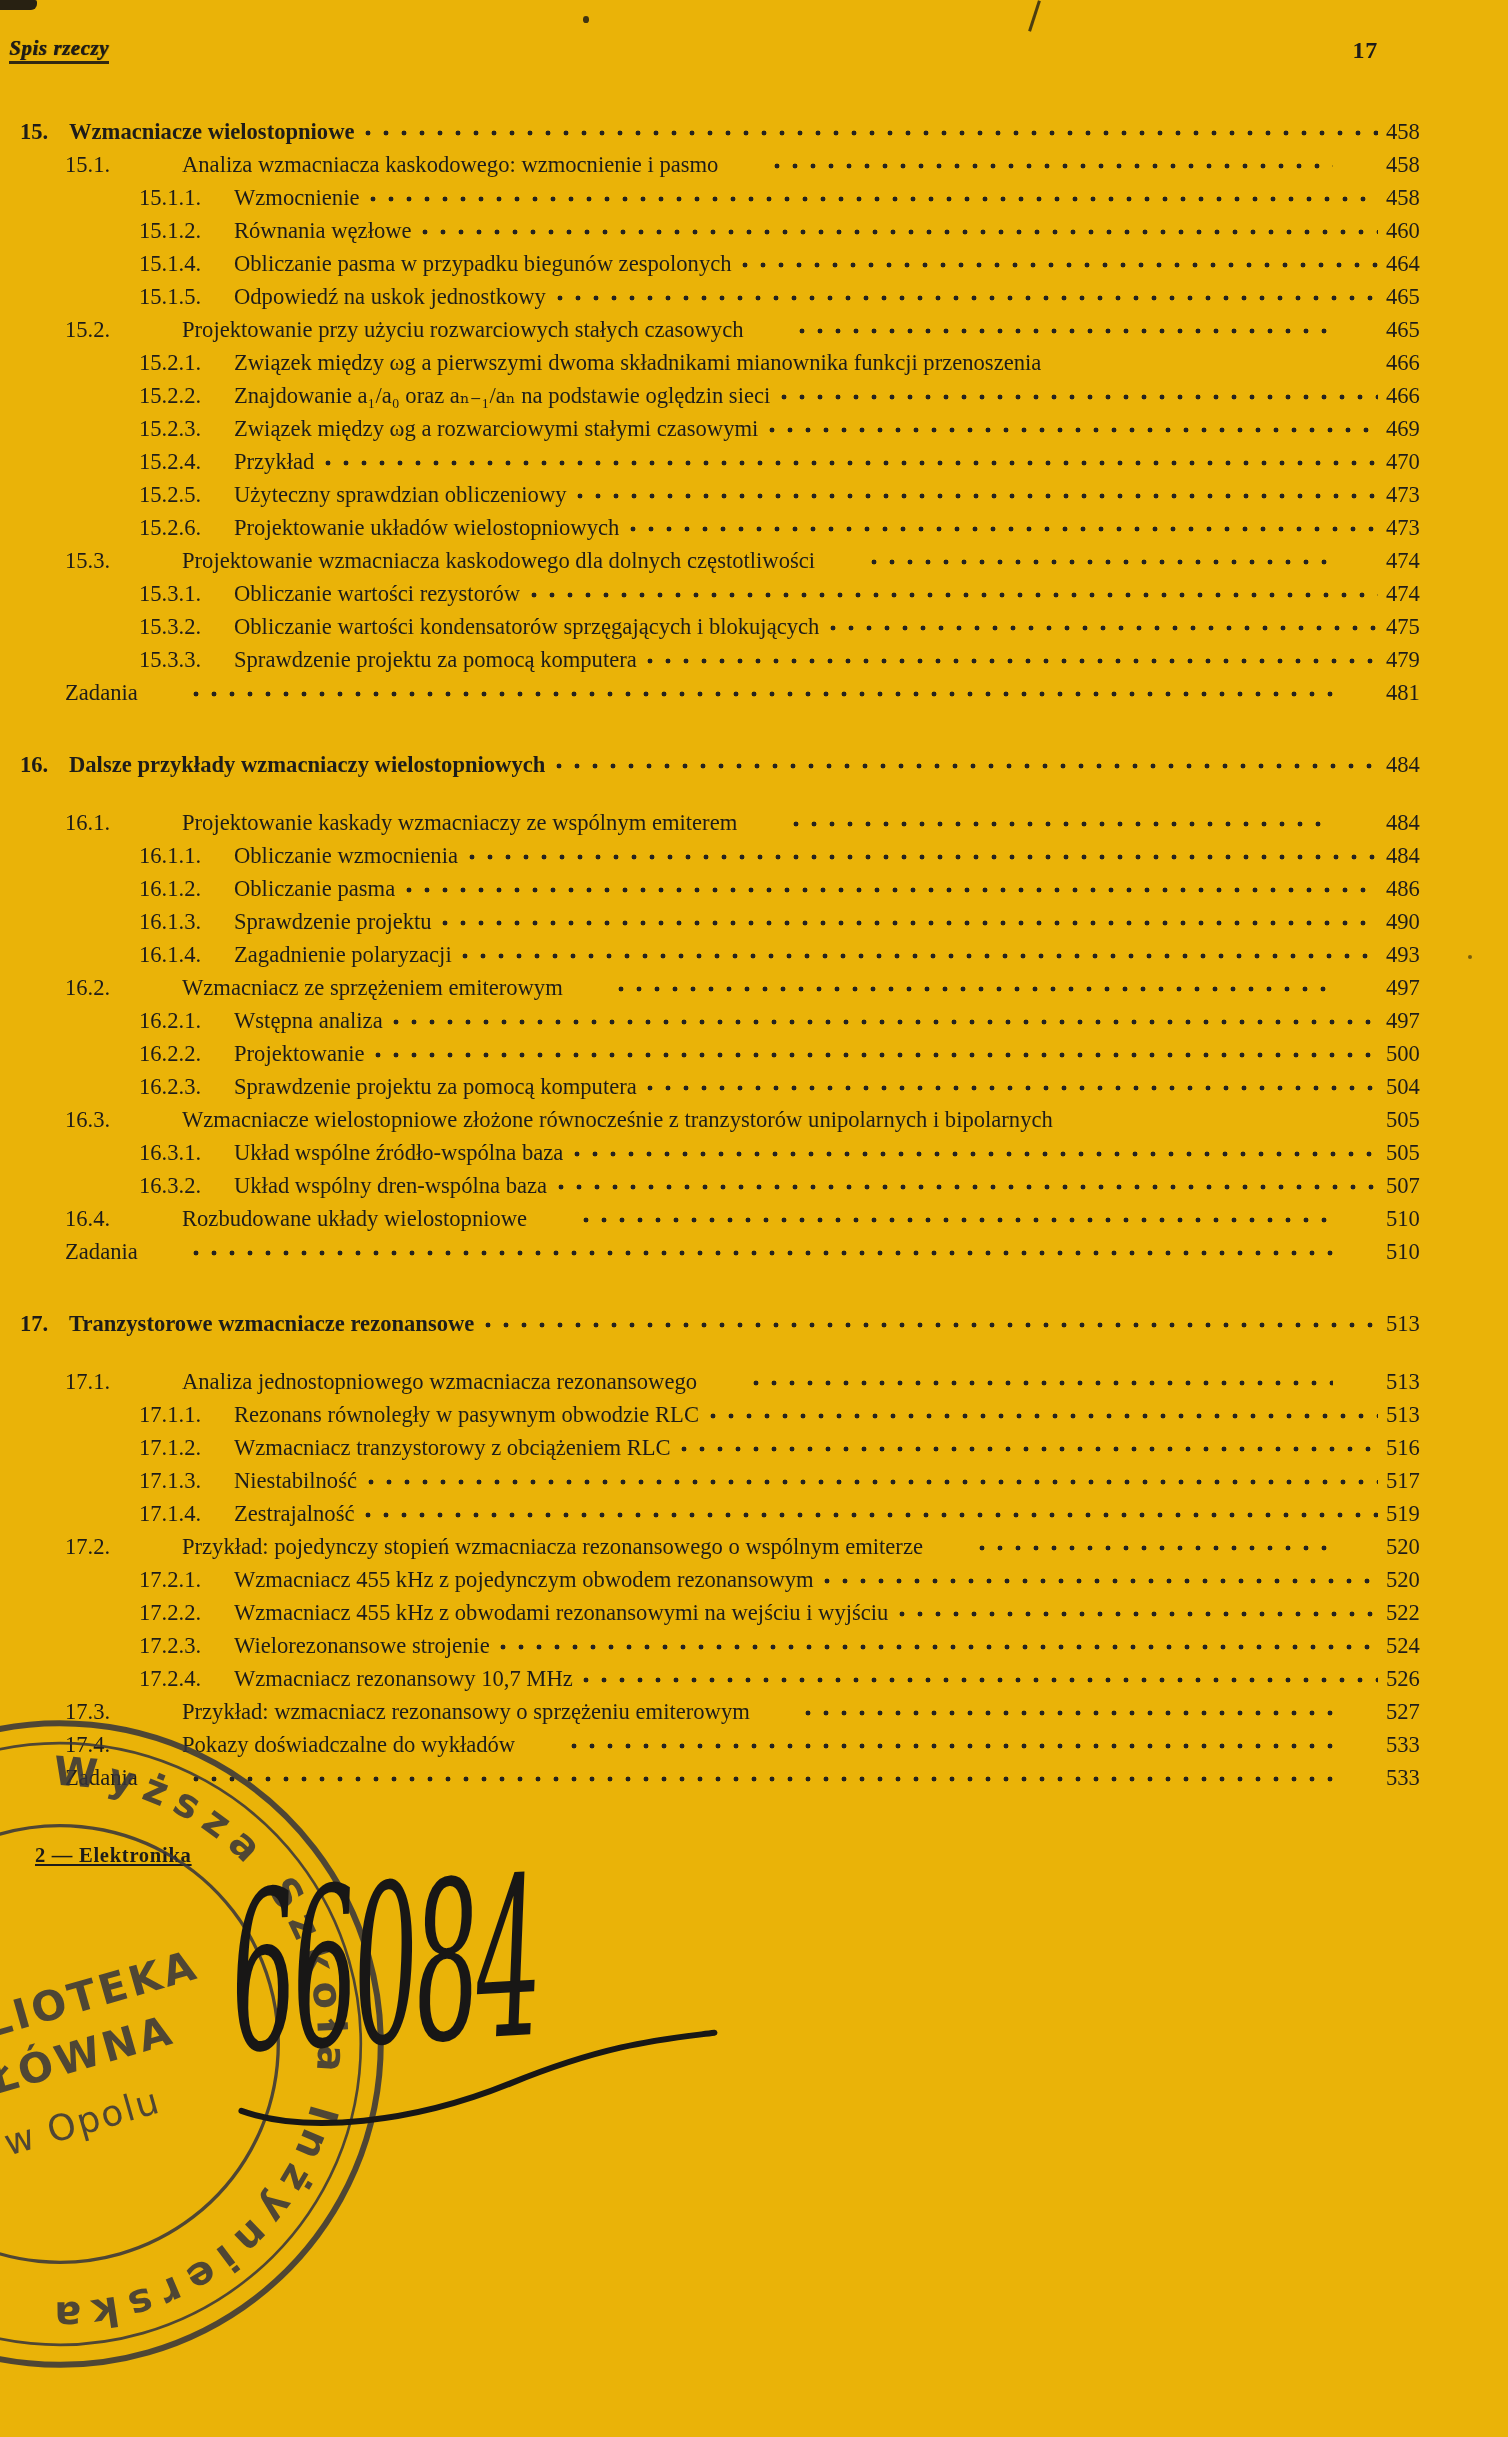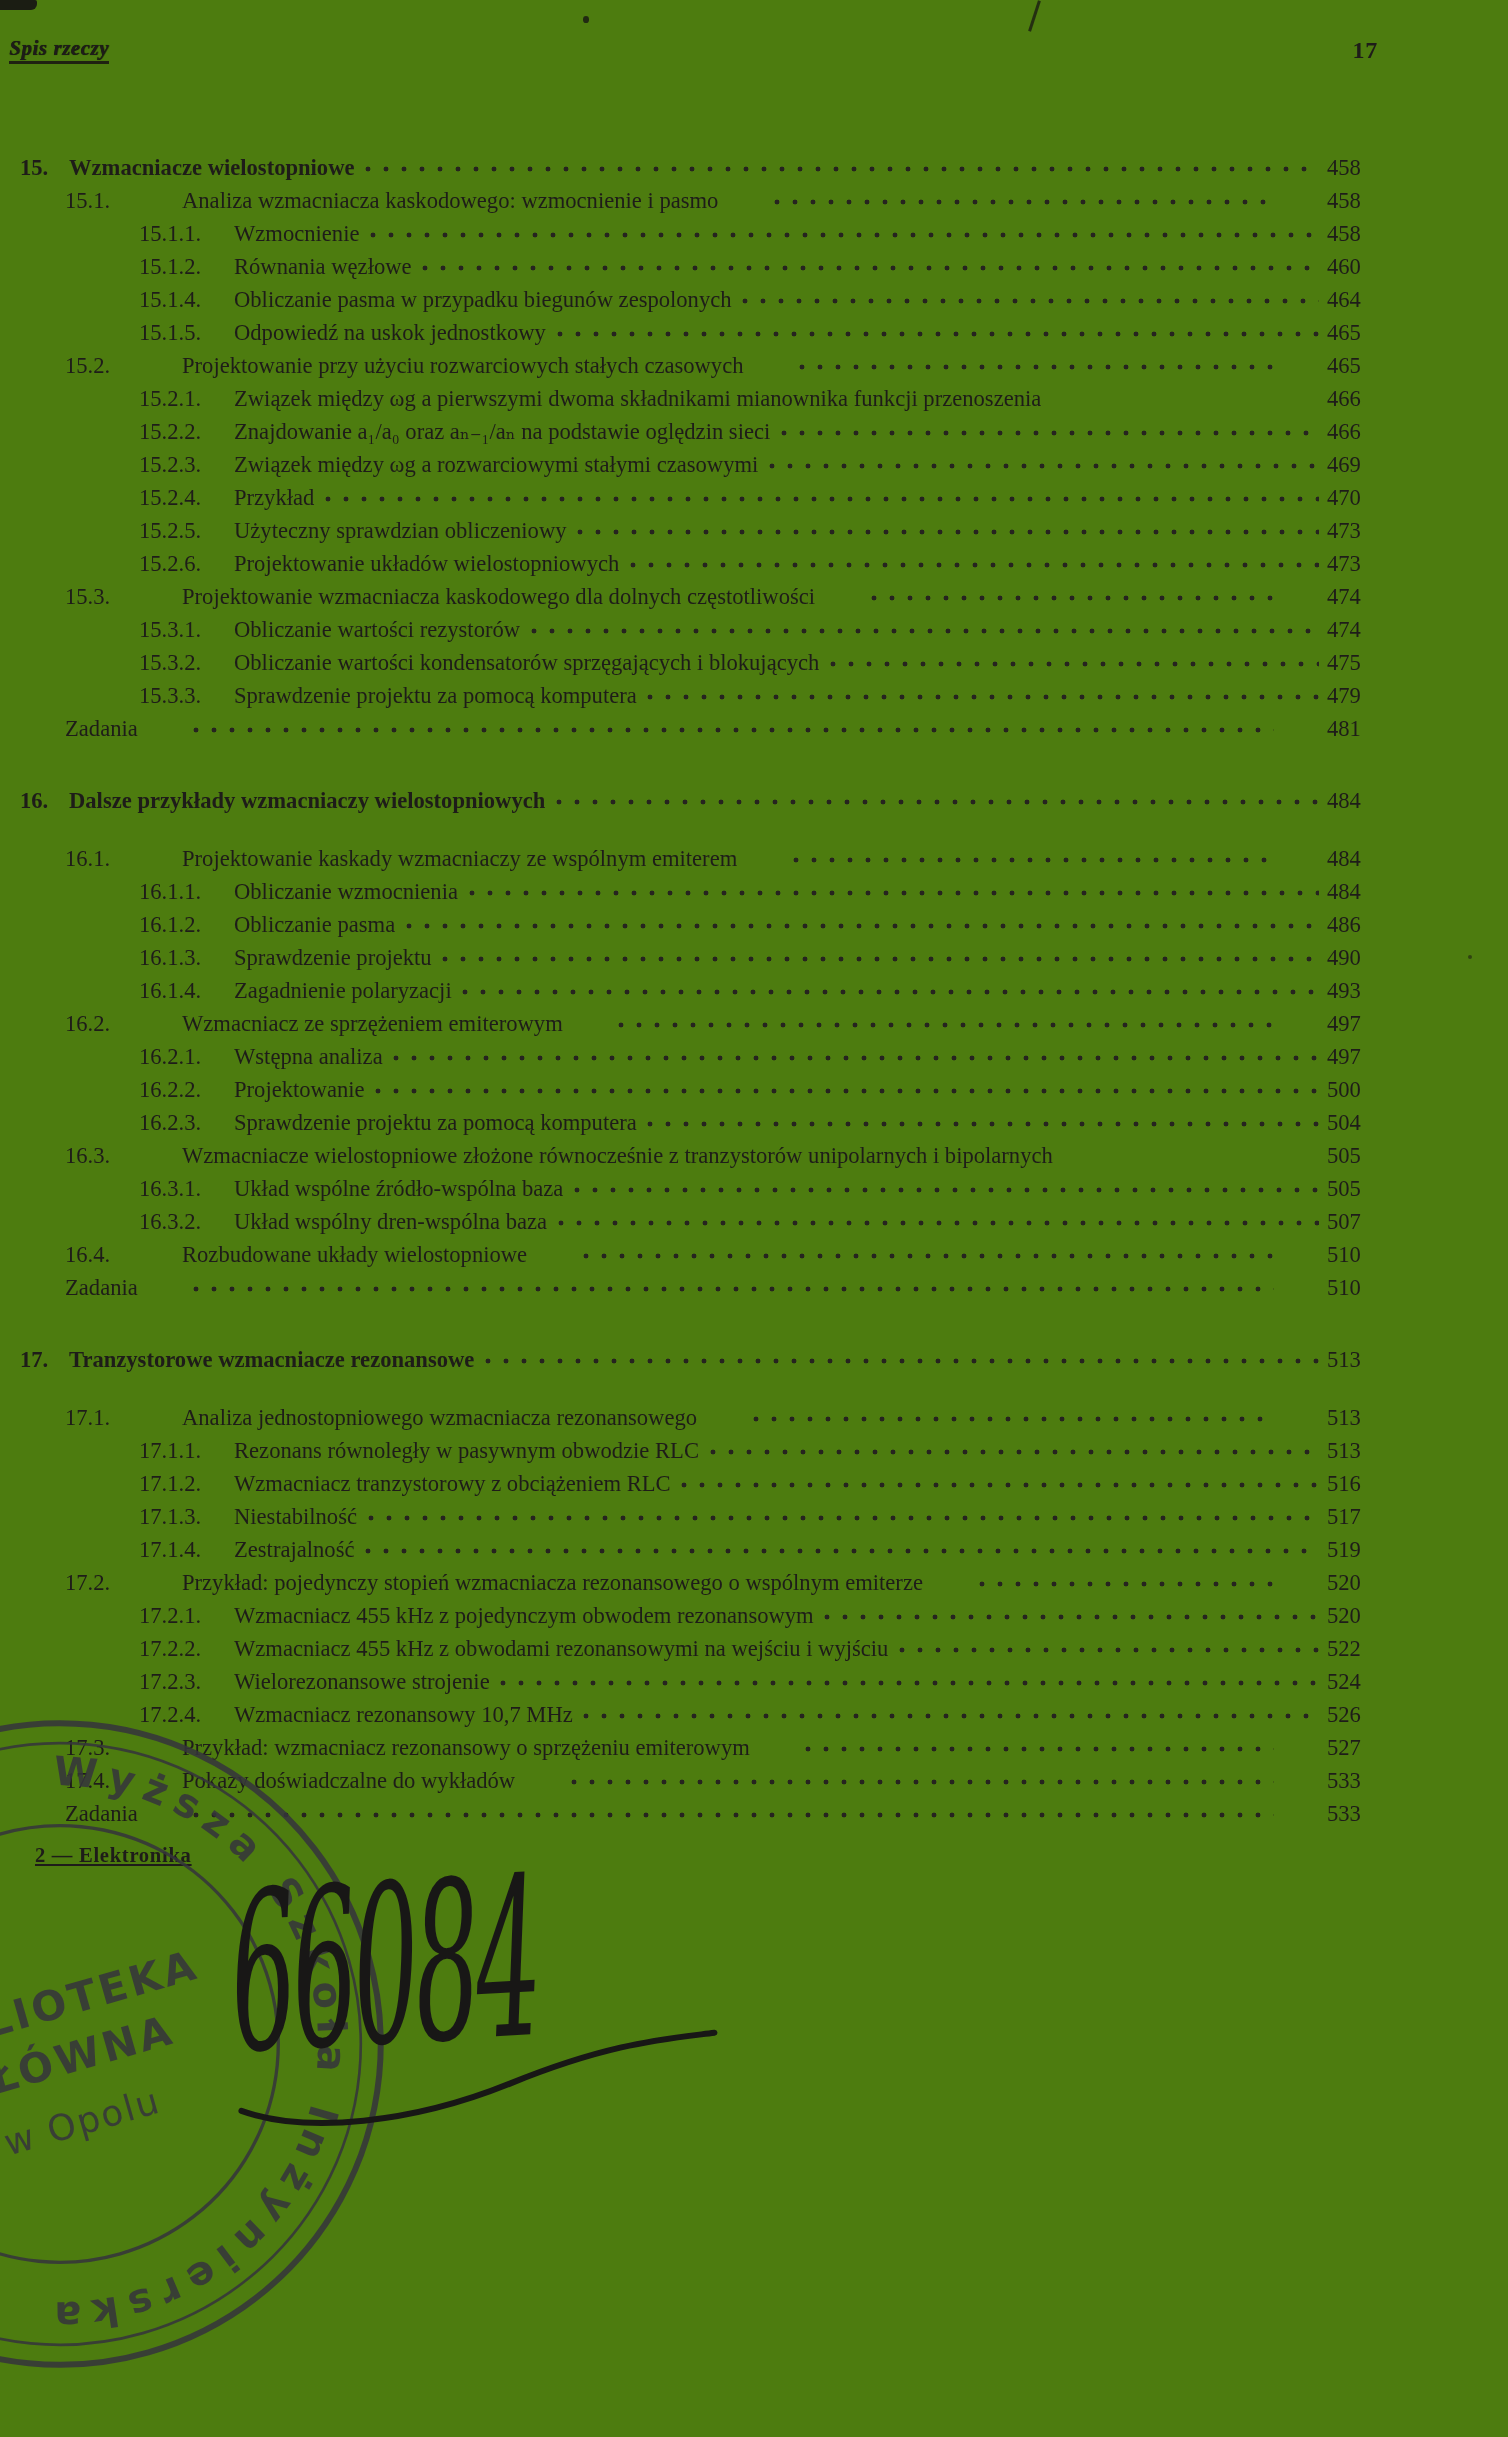--- a/index.html
+++ b/index.html
@@ -1,19 +1,19 @@
 <!DOCTYPE html>
 <html lang="pl" style="font-size:10.7px"><head>
 <meta charset="utf-8">
 <style>
   html,body{margin:0;padding:0;background:#d8d6d0;}
   .page{
     position:relative;
     width:1509px;height:2438px;
-    background:#4d7c0f;
+    background:#eab308;
     overflow:hidden;
     font-family:"Liberation Serif","DejaVu Serif",serif;
     color:#1e1c19;
   }
   
   .header{
     display:flex;justify-content:space-between;align-items:flex-end;
     padding:37px 131px 0 9.3px;
   }
   .header-left{
@@ -21,21 +21,21 @@
     letter-spacing:0.7px;
     border-bottom:3.3px solid rgba(25,22,18,.88);
     padding-bottom:0.7px;
     text-shadow:0 0 0.7px rgba(0,0,0,.8),1px 0.3px 0 rgba(0,0,0,.35);
     filter:blur(0.2px);
   }
   .header-right{
     font-size:24px;font-weight:bold;letter-spacing:0.7px;
   }
   
-  .toc{margin-top:87px;padding-right:118px;}
+  .toc{margin-top:51px;padding-right:59px;}
   .toc-row{
     display:flex;align-items:baseline;
     font-size:22.6px;line-height:33px;height:33px;
     white-space:nowrap;
   }
   .toc-row .num{flex:none;}
   .toc-row .num:empty{display:none;}
   .toc-row .title{flex:none;}
   .toc-row .dots{
     flex:1 1 auto;min-width:0;height:6px;

